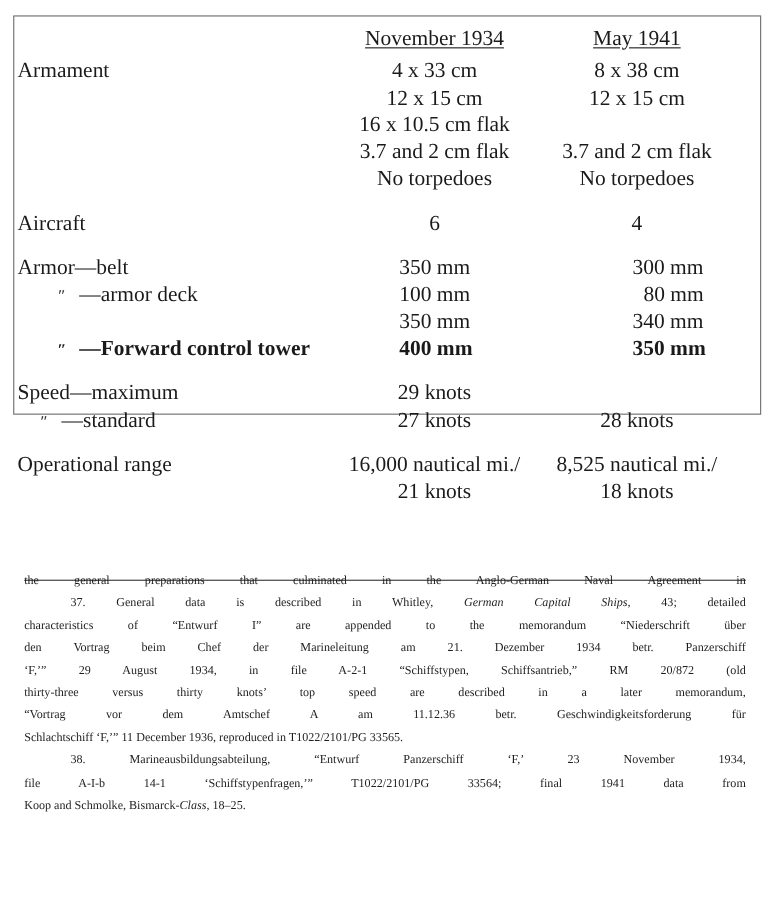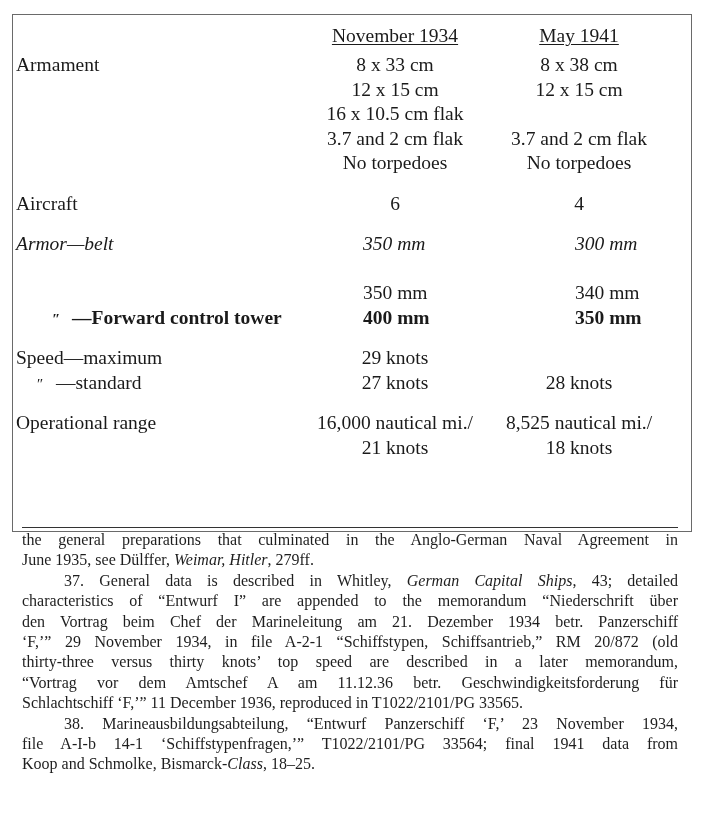--- a/index.html
+++ b/index.html
@@ -14,21 +14,21 @@
       overflow: hidden;
       font-family: "Liberation Serif", "DejaVu Serif", serif;
       color: #1a1a1a;
     }
     
     .spec-box {
       position: absolute;
       left: 12px;
       top: 14px;
       width: 680px;
-      height: 518px;
+      height: 363px;
       border: 1px solid #6a6a6a;
       box-sizing: border-box;
     }
     .spec-row {
       position: absolute;
       left: 0;
       width: 100%;
       height: 24px;
       font-size: 19.5px;
       line-height: 24px;
@@ -75,23 +75,23 @@
       position: absolute;
       left: 22px;
       top: 527px;
       width: 656px;
       height: 0;
       border-top: 1px solid #333;
     }
     .footnotes {
       position: absolute;
       left: 22px;
-      top: 530px;
+      top: 518px;
       width: 656px;
-      font-size: 16px;
+      font-size: 11px;
       line-height: 20.4px;
       text-align: justify;
       color: #1e1e1e;
     }
     .footnotes p {
       margin: 0;
     }
     .footnotes .line {
       display: block;
       text-align: justify;
@@ -111,21 +111,21 @@
 
 <div class="spec-box">
 
   <div class="spec-row" style="top:9px;">
     <span class="cell-c1 col-head">November 1934</span>
     <span class="cell-c2 col-head">May 1941</span>
   </div>
 
   <div class="spec-row" style="top:38px;">
     <span class="cell-label">Armament</span>
-    <span class="cell-c1">8 x 33 cm</span>
+    <span class="cell-c1">4 x 33 cm</span>
     <span class="cell-c2">8 x 38 cm</span>
   </div>
   <div class="spec-row" style="top:62.5px;">
     <span class="cell-c1">12 x 15 cm</span>
     <span class="cell-c2">12 x 15 cm</span>
   </div>
   <div class="spec-row" style="top:87px;">
     <span class="cell-c1">16 x 10.5 cm flak</span>
   </div>
   <div class="spec-row" style="top:111.5px;">
@@ -136,24 +136,31 @@
     <span class="cell-c1">No torpedoes</span>
     <span class="cell-c2">No torpedoes</span>
   </div>
 
   <div class="spec-row" style="top:177px;">
     <span class="cell-label">Aircraft</span>
     <span class="cell-c1">6</span>
     <span class="cell-c2">4</span>
   </div>
 
-  <div class="spec-row" style="top:217px;font-style:italic;">
+  <div class="spec-row" style="top:217px;">
     <span class="cell-label">Armor—belt</span>
     <span class="cell-c1 mm">350 mm</span>
     <span class="cell-c2 mm">300 mm</span>
+  </div>
+  <div class="spec-row" style="top:241.5px;">
+    <span class="cell-label">
+      <span class="ditto">″</span><span>—armor deck</span>
+    </span>
+    <span class="cell-c1 mm">100 mm</span>
+    <span class="cell-c2 mm pad">80 mm</span>
   </div>
   <div class="spec-row" style="top:266px;">
     <span class="cell-c1 mm">350 mm</span>
     <span class="cell-c2 mm">340 mm</span>
   </div>
   <div class="spec-row" style="top:290.5px;font-weight:bold;">
     <span class="cell-label">
       <span class="ditto">″</span><span>—Forward control tower</span>
     </span>
     <span class="cell-c1 mm">400 mm</span>
@@ -181,27 +188,26 @@
     <span class="cell-c1">21 knots</span>
     <span class="cell-c2">18 knots</span>
   </div>
 </div>
 
 <div class="fn-rule"></div>
 
 <div class="footnotes">
   <p>
     <span class="line">the general preparations that culminated in the Anglo-German Naval Agreement in</span>
-    <span class="line last"><span>June 1935, see Dülffer, </span><i>Weimar, Hitler</i><span>, 279ff.</span></span>
   </p>
   <p>
     <span class="line first-indent"><span>37. General data is described in Whitley, </span><i>German Capital Ships</i><span>, 43; detailed</span></span>
     <span class="line">characteristics of “Entwurf I” are appended to the memorandum “Niederschrift über</span>
     <span class="line">den Vortrag beim Chef der Marineleitung am 21. Dezember 1934 betr. Panzerschiff</span>
-    <span class="line">‘F,’” 29 November 1934, in file A-2-1 “Schiffstypen, Schiffsantrieb,” RM 20/872 (old</span>
+    <span class="line">‘F,’” 29 August 1934, in file A-2-1 “Schiffstypen, Schiffsantrieb,” RM 20/872 (old</span>
     <span class="line">thirty-three versus thirty knots’ top speed are described in a later memorandum,</span>
     <span class="line">“Vortrag vor dem Amtschef A am 11.12.36 betr. Geschwindigkeitsforderung für</span>
     <span class="line last">Schlachtschiff ‘F,’” 11 December 1936, reproduced in T1022/2101/PG 33565.</span>
   </p>
   <p>
     <span class="line first-indent">38. Marineausbildungsabteilung, “Entwurf Panzerschiff ‘F,’ 23 November 1934,</span>
     <span class="line">file A-I-b 14-1 ‘Schiffstypenfragen,’” T1022/2101/PG 33564; final 1941 data from</span>
     <span class="line last"><span>Koop and Schmolke, Bismarck-</span><i>Class</i><span>, 18–25.</span></span>
   </p>
 </div>

